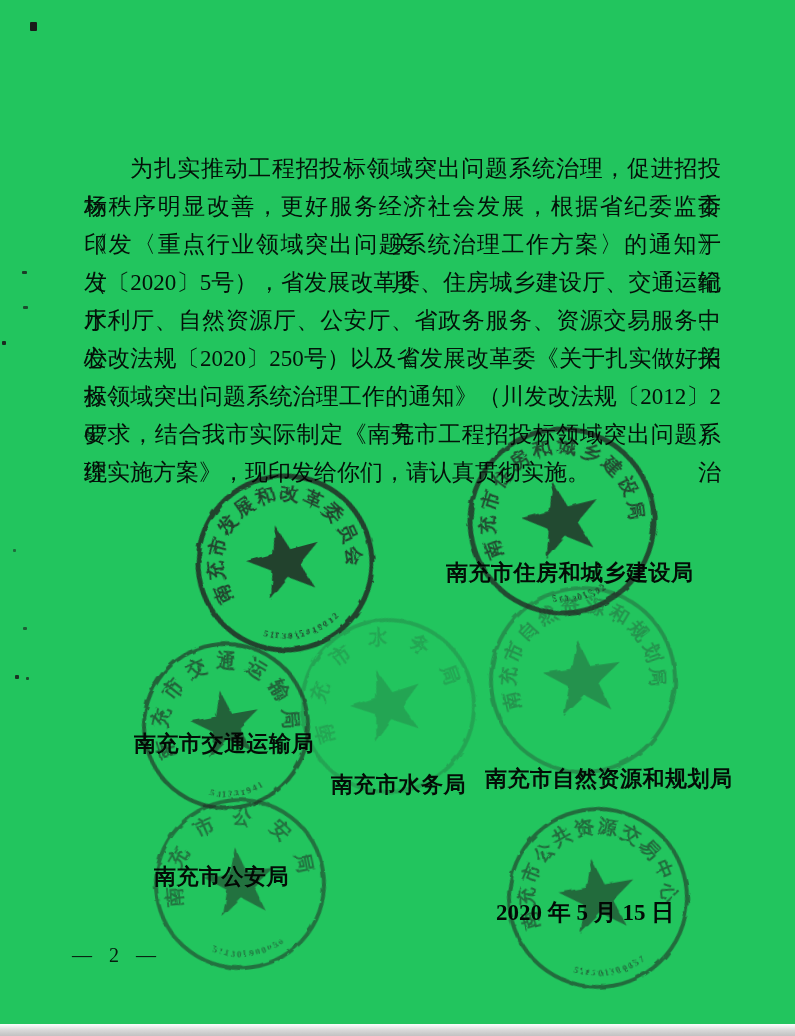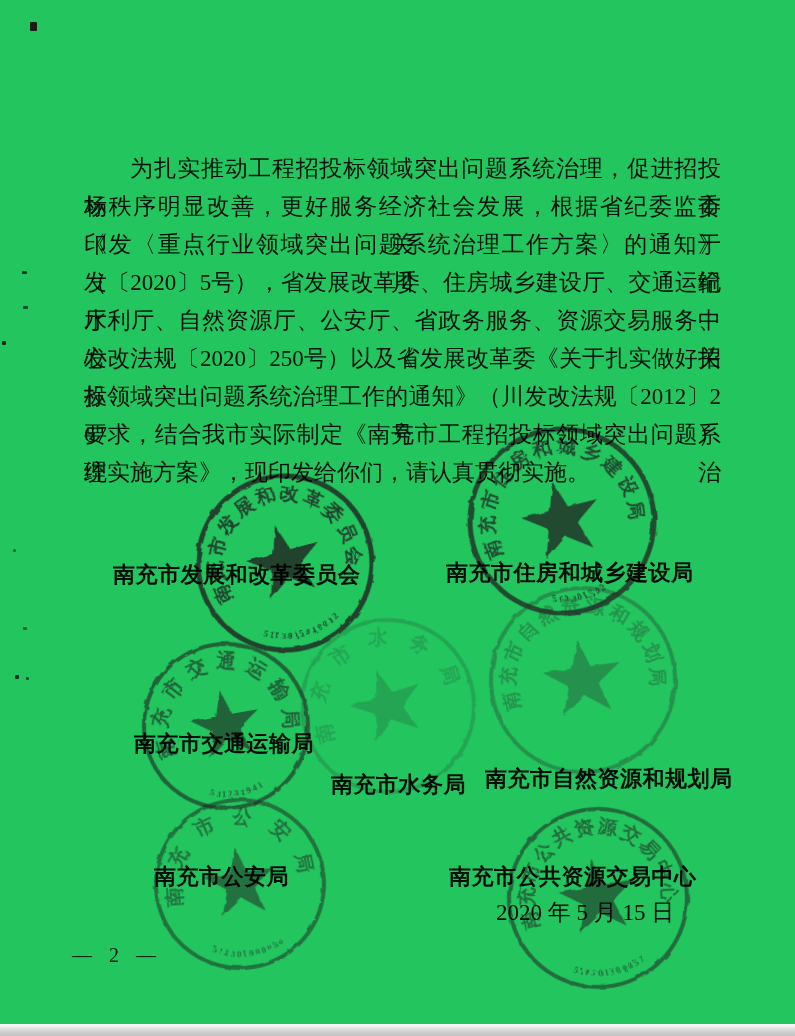--- a/index.html
+++ b/index.html
@@ -24,21 +24,21 @@
     word-break:break-all;
   }
   .body-line.first{text-indent:46px;}
   .body-line.last{text-align-last:left;}
   .sig{
     position:absolute;font-size:22px;font-weight:600;color:#101010;
     white-space:nowrap;letter-spacing:0.5px;
   }
   .date-line{
     position:absolute;left:496px;top:897px;
-    font-size:23px;font-weight:400;color:#0e0e0e;white-space:nowrap;
+    font-size:23px;font-weight:700;color:#0e0e0e;white-space:nowrap;
   }
   .page-number{
     position:absolute;left:72px;top:944px;
     font-size:20px;color:#222;letter-spacing:6px;white-space:nowrap;
   }
   
   .seal{position:absolute;z-index:1;}
   .seal text{font-family:"Liberation Serif","DejaVu Serif",serif;font-weight:700;}
   
   .speck{position:absolute;background:#1a1a1a;border-radius:1px;z-index:3;}
@@ -167,29 +167,27 @@
       <div class="body-line">场秩序明显改善，更好服务经济社会发展，根据省纪委监委《关于</div>
       <div class="body-line">印发〈重点行业领域突出问题系统治理工作方案〉的通知》（川纪</div>
       <div class="body-line">发〔2020〕5号），省发展改革委、住房城乡建设厅、交通运输厅、</div>
       <div class="body-line">水利厅、自然资源厅、公安厅、省政务服务、资源交易服务中心《关</div>
       <div class="body-line">发改法规〔2020〕250号）以及省发展改革委《关于扎实做好招投</div>
       <div class="body-line">标领域突出问题系统治理工作的通知》（川发改法规〔2012〕267号）</div>
       <div class="body-line">要求，结合我市实际制定《南充市工程招投标领域突出问题系统治</div>
       <div class="body-line last">理实施方案》，现印发给你们，请认真贯彻实施。</div>
     </div>
 
-    <span class="sig" style="left:113px;top:560px">南充市发展和改革委员会</span>
     <span class="sig" style="left:134px;top:729px">南充市交通运输局</span>
 
     <span class="sig" style="left:446px;top:558px">南充市住房和城乡建设局</span>
     <span class="sig" style="left:331px;top:770px">南充市水务局</span>
     <span class="sig" style="left:485px;top:764px">南充市自然资源和规划局</span>
 
     <span class="sig" style="left:154px;top:862px">南充市公安局</span>
-    <span class="sig" style="left:449px;top:862px">南充市公共资源交易中心</span>
 
     <span class="date-line">2020 年 5 月 15 日</span>
     <span class="page-number">— 2 —</span>
   </div>
 
   <div class="speck sp1"></div>
   <div class="speck sp2"></div>
   <div class="speck sp3"></div>
   <div class="speck sp4"></div>
   <div class="speck sp5"></div>

